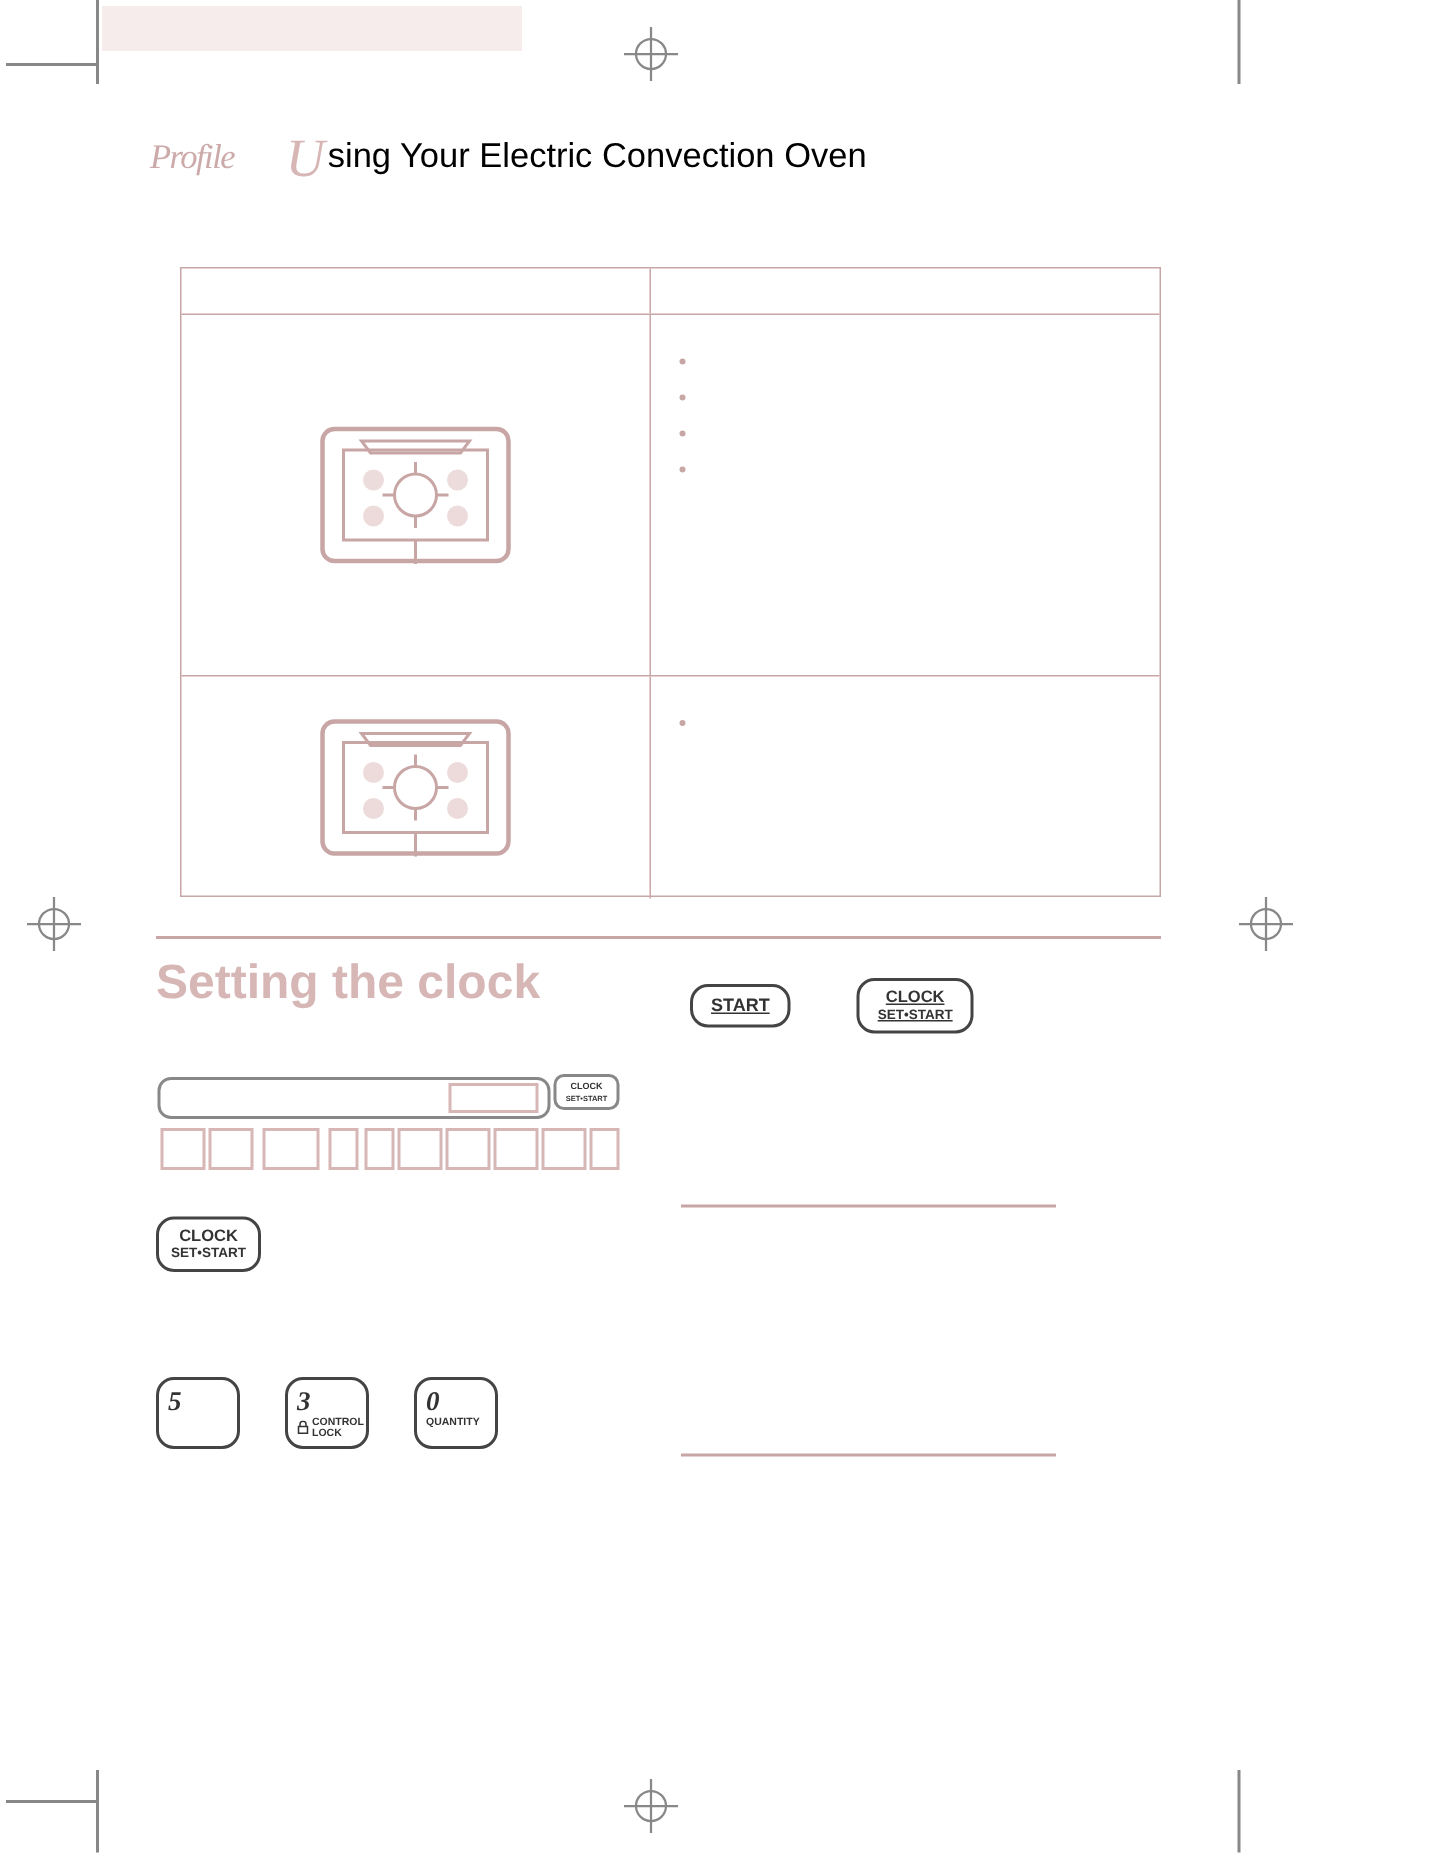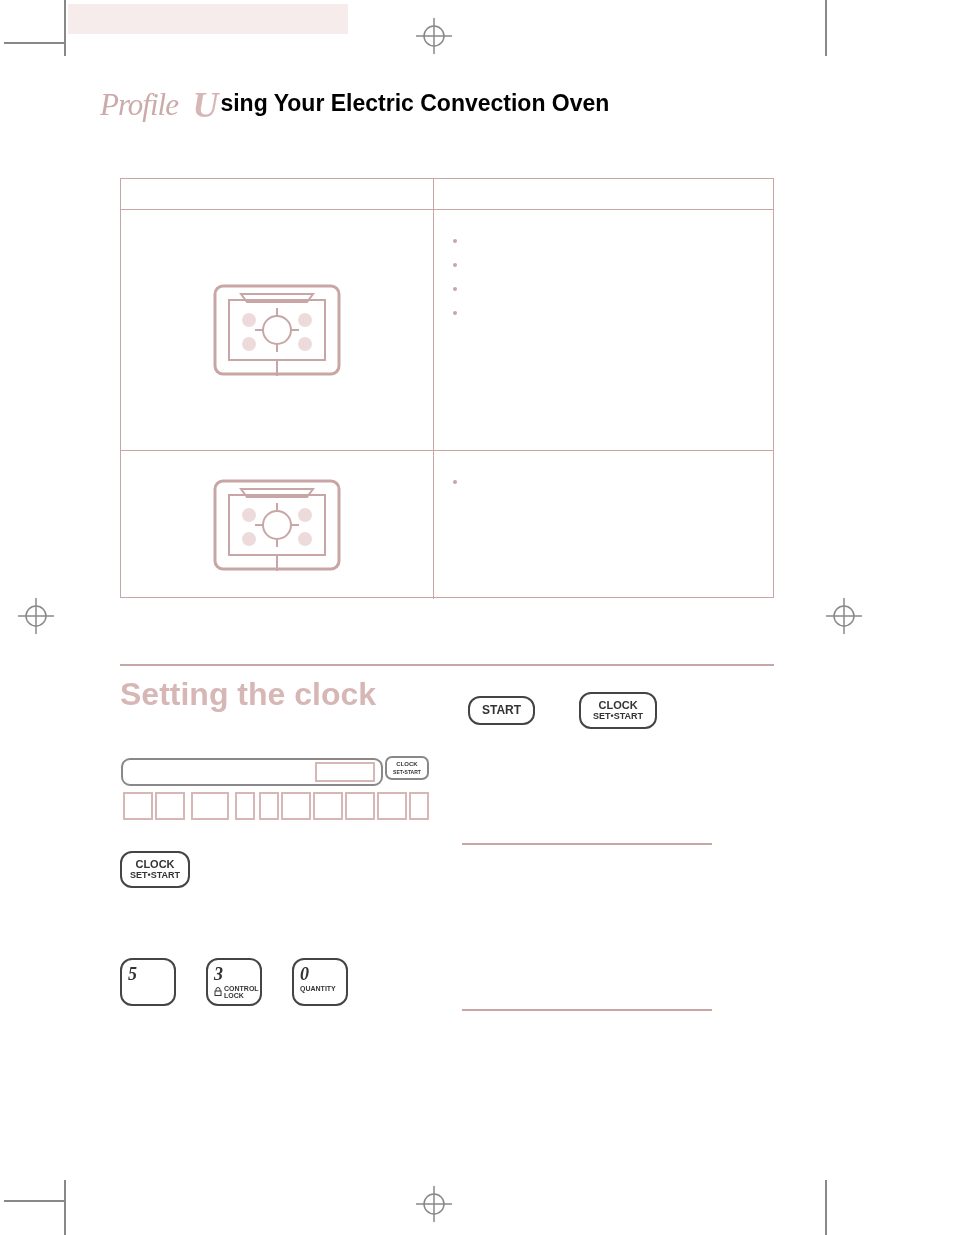--- a/index.html
+++ b/index.html
@@ -37,30 +37,31 @@
     left: 100px;
     top: 84px;
     right: 120px;
   }
   .hdr-logo {
     display:inline-block;
     vertical-align: middle;
     font-style: italic;
     font-family: "Brush Script MT", cursive;
     color:#caa;
-    font-size: 31px;
+    font-size: 23px;
     letter-spacing:-1px;
     padding-right:10px;
   }
   .hdr-title {
     display:inline;
-    font-weight: 700;
+    font-weight: 400;
     font-size: 23px;
     color:#000;
     vertical-align: middle;
+    margin-left: 20px;
   }
   .hdr-title .script-u {
     font-family: "Brush Script MT", cursive;
     font-style: italic;
     font-size: 36px;
     color:#d7b6b6;
     vertical-align: -6px;
     padding-right:2px;
   }
 
@@ -99,24 +100,23 @@
     box-sizing:border-box;
   }
   .bullets { list-style: disc; padding-left: 18px; margin:0; color:#c9a6a6; }
   .bullets li { margin: 8px 0; font-size: 14px; }
 
   .oven-ill svg { display:block; }
 
   
   .sections {
     position:absolute;
-    left:120px;
+    left:104px;
     right:180px;
     top: 624px;
-    margin-top: 40px;
   }
   hr.rule {
     border:none;
     border-top:2px solid #c9a6a6;
     margin:0;
   }
   .sec-title {
     color:#d7b6b6;
     font-size: 32px;
     font-weight: 600;
@@ -138,21 +138,21 @@
     font-weight:700;
     text-align:center;
     line-height:1.05;
     font-size:12px;
     background:#fff;
     margin: 0 6px;
   }
   .btn.twoline .l1 { display:block; font-size:11px; }
   .btn.twoline .l2 { display:block; font-size:9px; }
 
-  .btn-row { display:flex; align-items:center; margin:10px 0 26px 0; }
+  .btn-row { display:flex; align-items:center; margin:10px 0 26px 0;text-decoration:underline; }
 
   
   .panel-ill {
     margin-top:40px;
     width: 310px;
     height: 74px;
     background:#fff;
     position:relative;
   }
   .panel-ill svg { display:block; }

